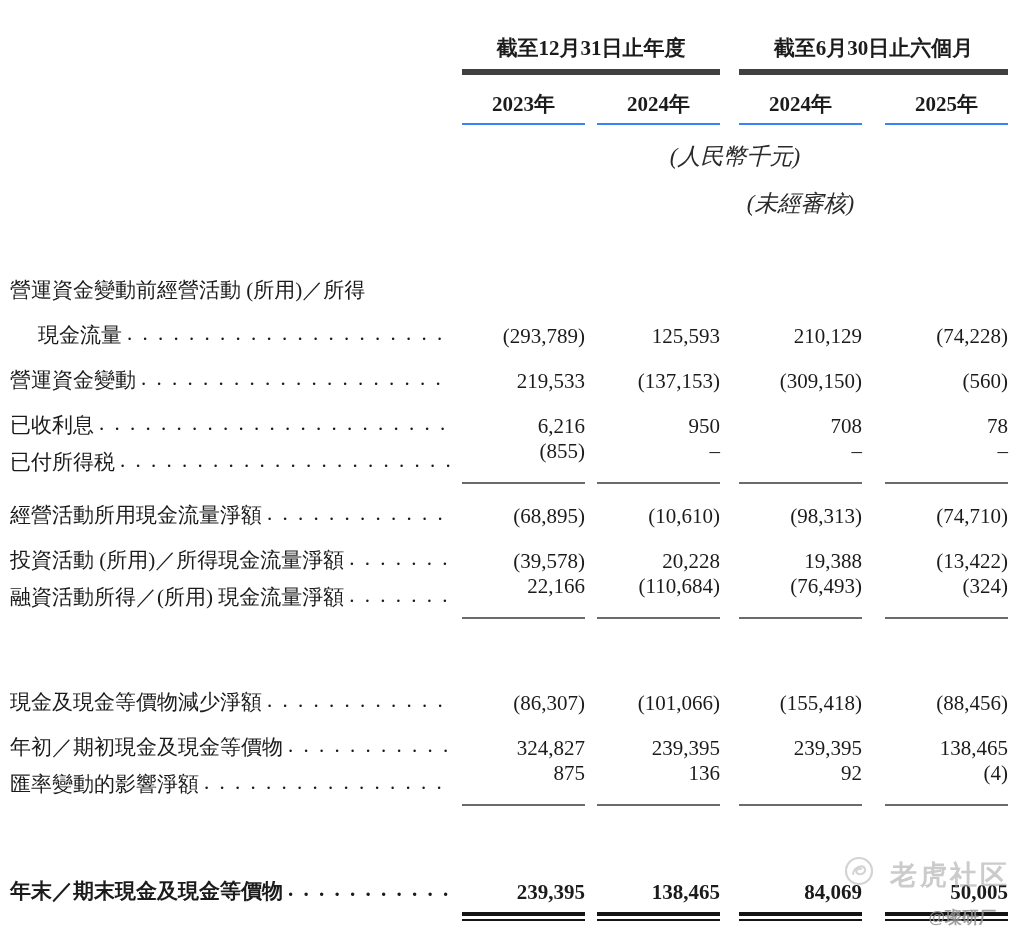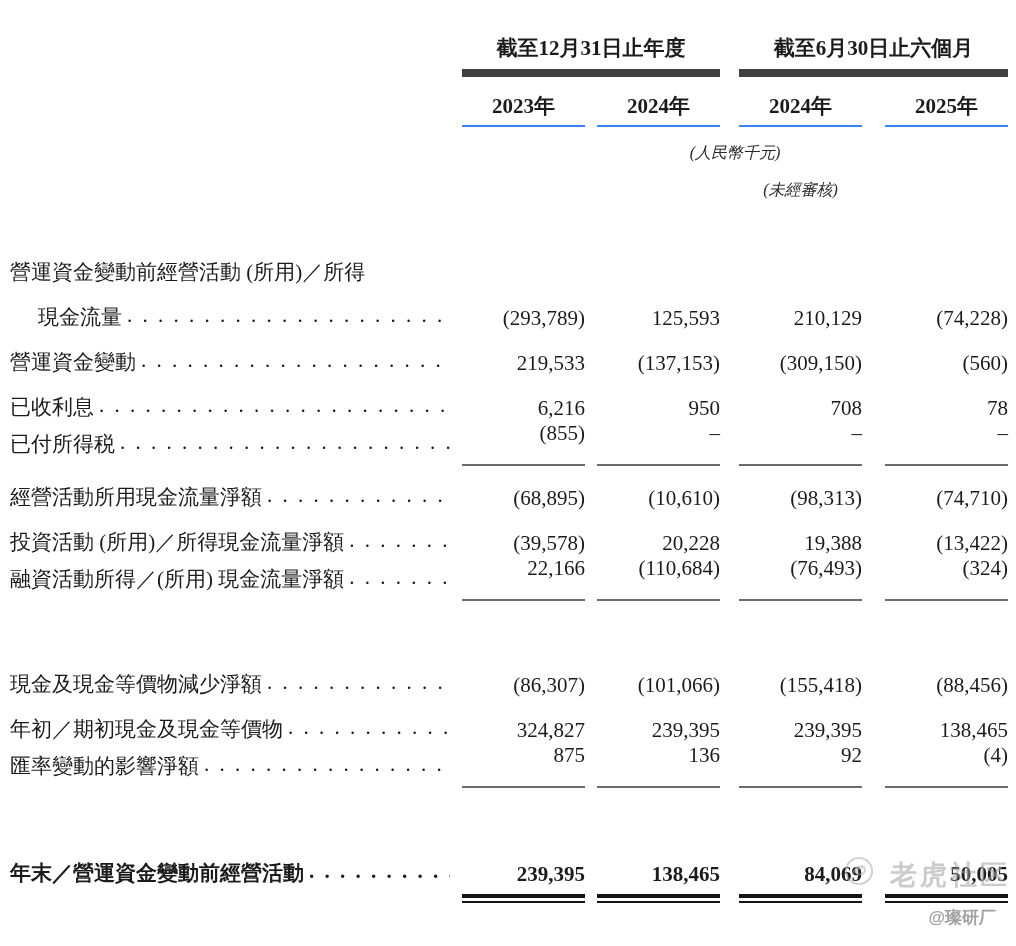--- a/index.html
+++ b/index.html
@@ -12,40 +12,40 @@
     overflow: hidden;
   }
   .page { padding: 34px 8px 0 10px; }
 
   .hdr-row { display: flex; }
   .spacer { flex: 1; }
 
   .grp {
     width: 258px; text-align: center;
     font-weight: bold; font-size: 21px;
-    border-bottom: 8px solid #404040;
+    border-bottom: 6px solid #404040;
     padding-bottom: 7px;
     white-space: nowrap;
   }
   .grp.g2 { width: 269px; margin-left: 19px; }
 
   .years { margin-top: 15px; }
   .yr {
     width: 123px; text-align: center;
     font-weight: bold; font-size: 21px;
     border-bottom: 2px solid #3b82f6;
     padding-bottom: 5px;
   }
   .yr.c2 { margin-left: 12px; }
   .yr.c3 { margin-left: 19px; }
   .yr.c4 { margin-left: 23px; }
 
   .note-row { margin-top: 16px; }
   .note {
-    font-style: italic; font-size: 16px; text-align: center;
+    font-style: italic; font-size: 23px; text-align: center;
     color: #2a2a2a;
   }
   .note-span { width: 546px; }
   .note-pad { width: 258px; }
   .note-c3 { width: 123px; margin-left: 19px; }
   .note-c4 { width: 123px; margin-left: 23px; }
 
   .rows { margin-top: 40px; }
   .row { display: flex; align-items: flex-end; height: 45px; }
   .row.gap { margin-top: 52px; }
@@ -234,21 +234,21 @@
           <span class="lab-text">匯率變動的影響淨額</span>
           <span class="leader">. . . . . . . . . . . . . . . . . . . . . . . . . . . . . . . . . . . . . . . . . . . . . . . . . . . . . . . . . . . . </span>
         </div>
         <div class="cell c1">875</div>
         <div class="cell c2">136</div>
         <div class="cell c3">92</div>
         <div class="cell c4">(4)</div>
       </div>
       <div class="row dbl bold gap">
         <div class="label">
-          <span class="lab-text">年末／營運資金變動前經營活動</span>
+          <span class="lab-text">年末／期末現金及現金等價物</span>
           <span class="leader">. . . . . . . . . . . . . . . . . . . . . . . . . . . . . . . . . . . . . . . . . . . . . . . . . . . . . . . . . . . . </span>
         </div>
         <div class="cell c1">239,395</div>
         <div class="cell c2">138,465</div>
         <div class="cell c3">84,069</div>
         <div class="cell c4">50,005</div>
       </div>
     </div>
 
 </div>

